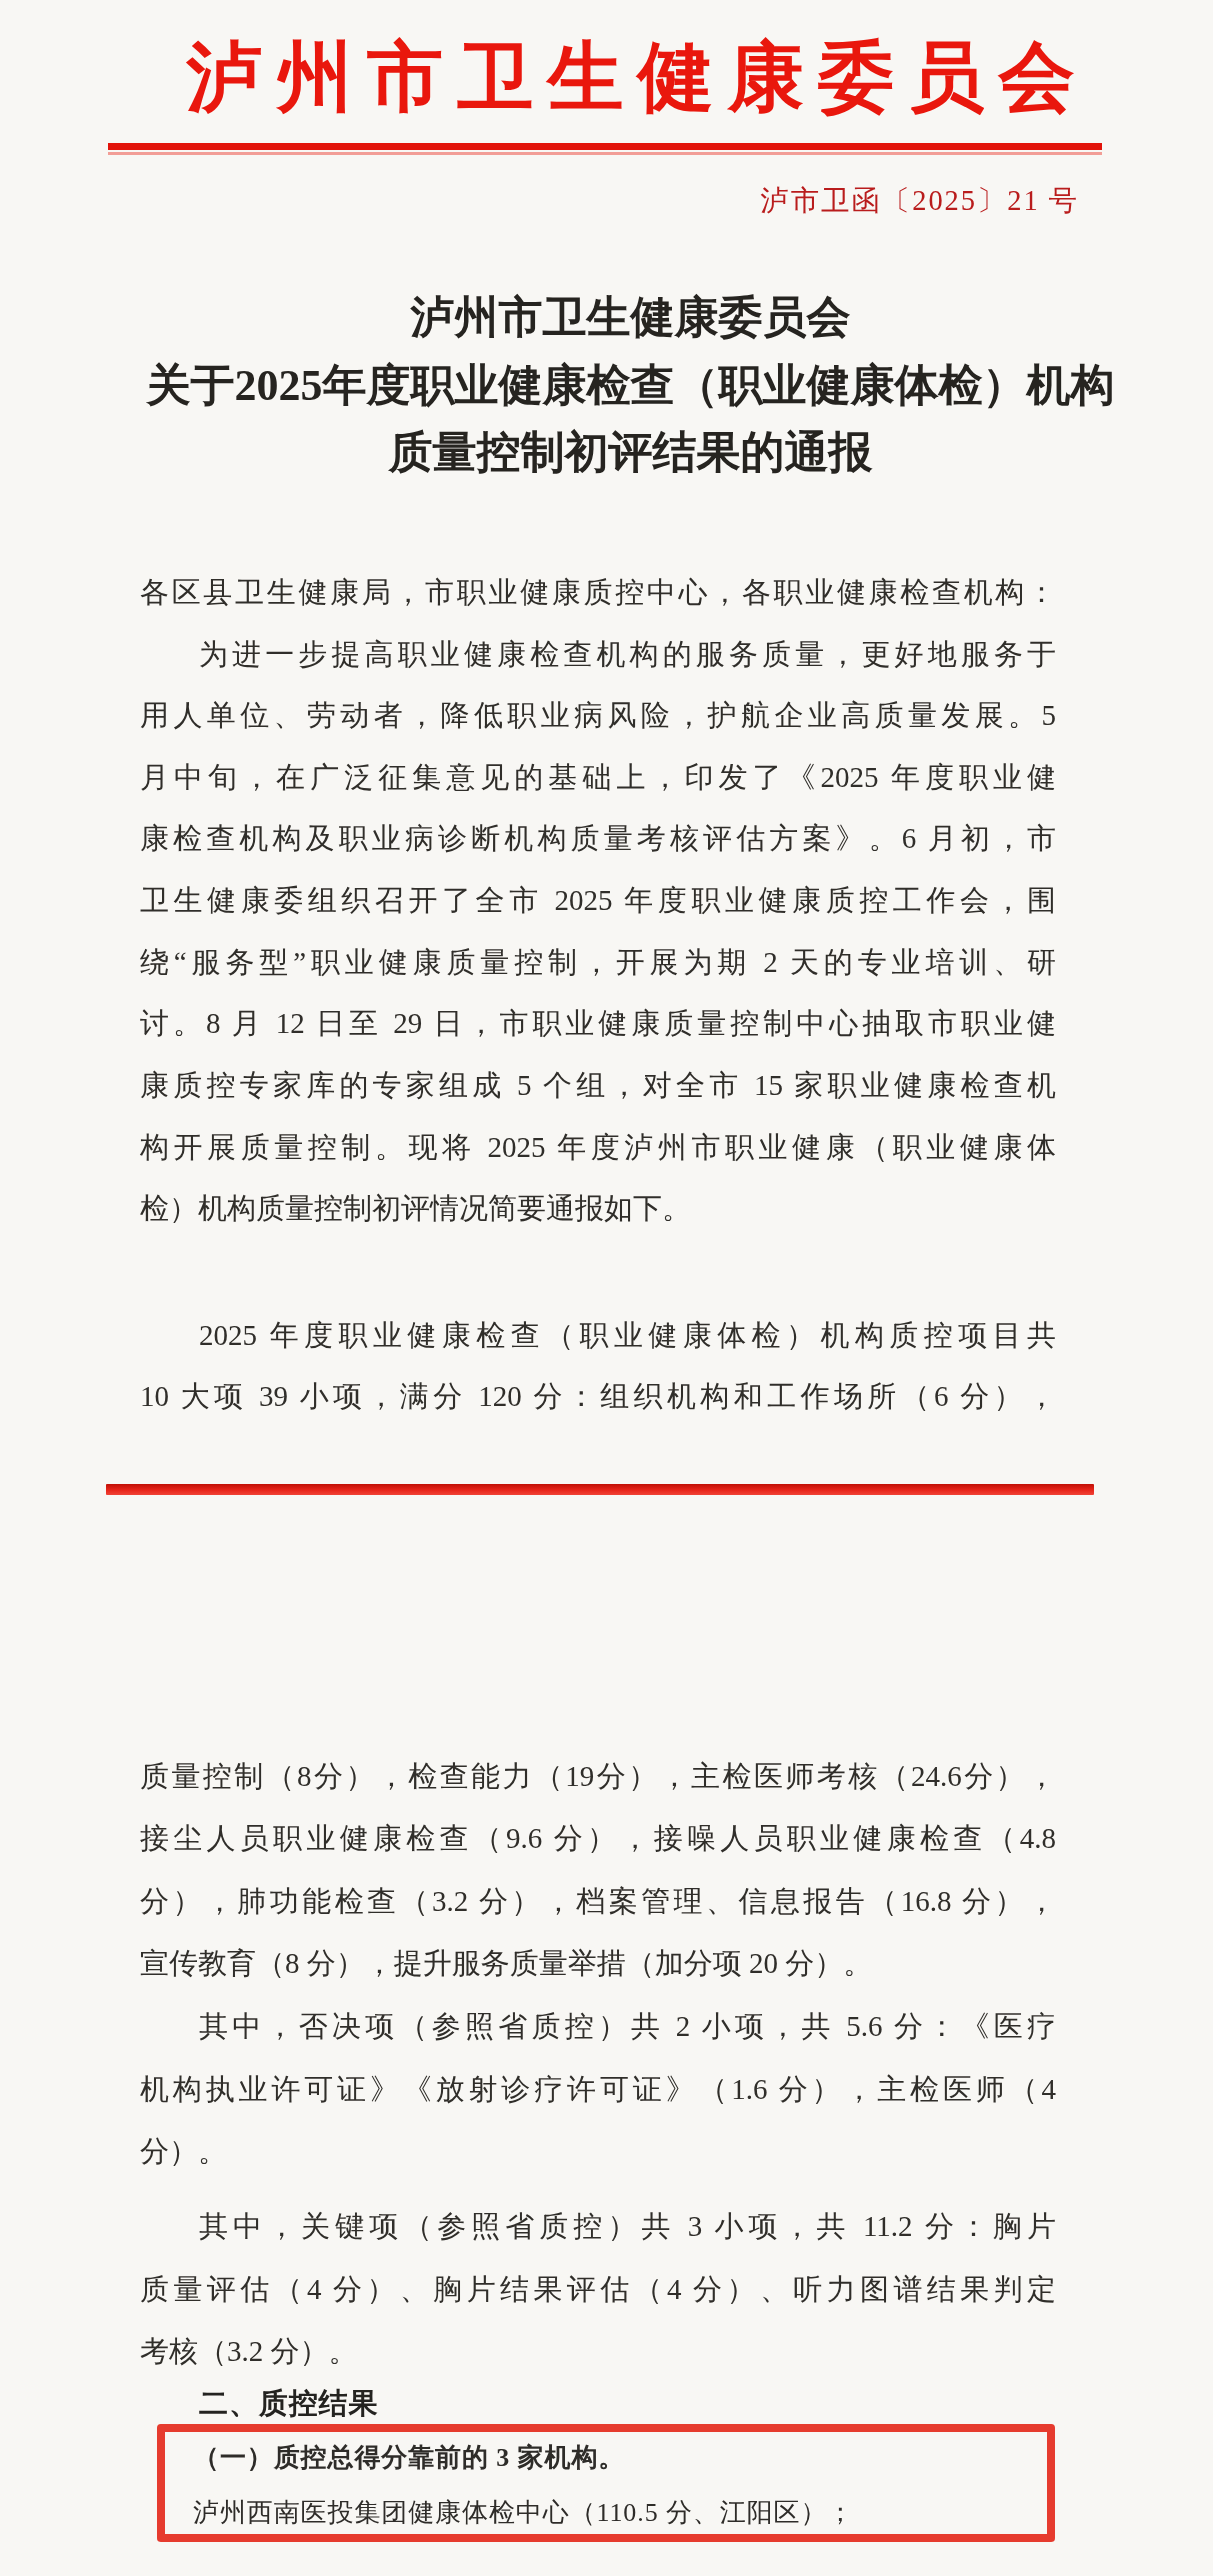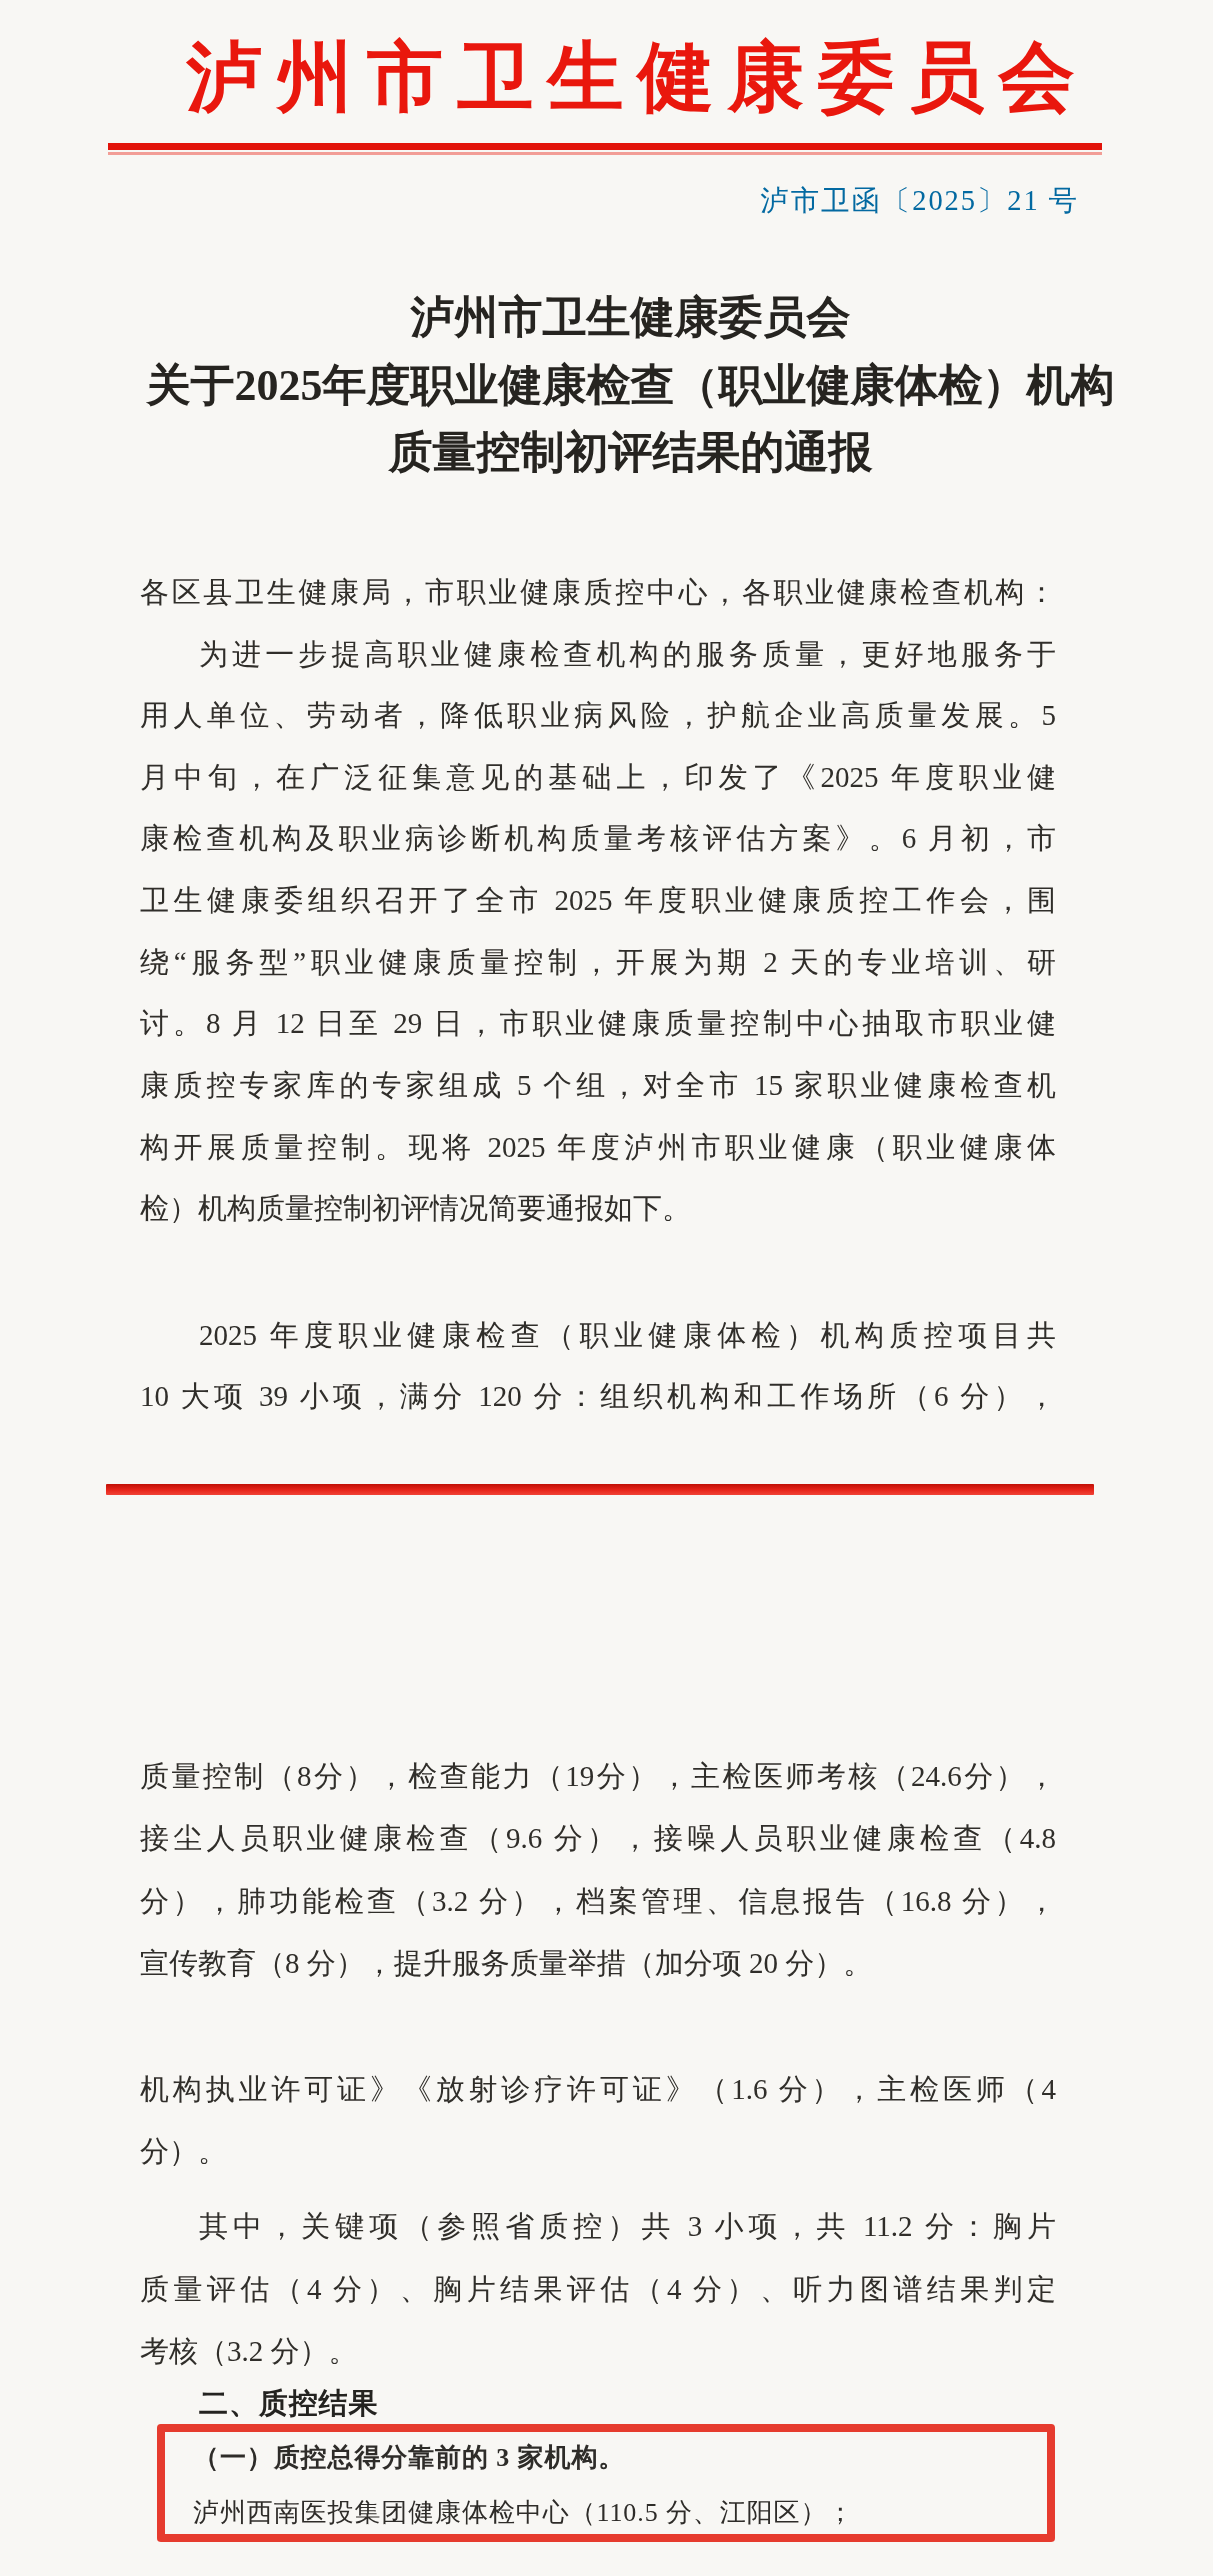--- a/index.html
+++ b/index.html
@@ -19,21 +19,21 @@
     text-align:center;
     font-size:76px;font-weight:bold;
     color:#e9170d;
     letter-spacing:14.2px;padding-left:14.2px;box-sizing:border-box;
     white-space:nowrap;line-height:1.15;
   }
   .rule-main{position:absolute;left:108px;top:143px;width:994px;height:6.6px;background:#e2130a;}
   .rule-sub{position:absolute;left:108px;top:152px;width:994px;height:2.8px;background:#f29d96;}
   .doc-number{
     position:absolute;top:182px;left:0;width:1079px;
-    text-align:right;font-size:28.5px;color:#0369a1;letter-spacing:1.9px;white-space:nowrap;
+    text-align:right;font-size:28.5px;color:#b91c1c;letter-spacing:1.9px;white-space:nowrap;
   }
   .title-line{
     position:absolute;left:0;width:100%;
     text-align:center;font-size:44px;font-weight:bold;color:#262420;
     line-height:55px;white-space:nowrap;
   }
   .t1{top:290px;} .t2{top:358px;} .t3{top:425px;}
   
   .bl{
     position:absolute;left:140px;width:916px;
@@ -94,20 +94,21 @@
 
   <div class="bl just ind" style="top:1316px">2025 年度职业健康检查（职业健康体检）机构质控项目共</div>
   <div class="bl just" style="top:1377px">10 大项 39 小项，满分 120 分：组织机构和工作场所（6 分），</div>
 
   <div class="page-sep"></div>
 
   <div class="bl just" style="top:1757px">质量控制（8分），检查能力（19分），主检医师考核（24.6分），</div>
   <div class="bl just" style="top:1819px">接尘人员职业健康检查（9.6 分），接噪人员职业健康检查（4.8</div>
   <div class="bl just" style="top:1882px">分），肺功能检查（3.2 分），档案管理、信息报告（16.8 分），</div>
   <div class="bl" style="top:1944px">宣传教育（8 分），提升服务质量举措（加分项 20 分）。</div>
+  <div class="bl just ind" style="top:2007px">其中，否决项（参照省质控）共 2 小项，共 5.6 分：《医疗</div>
   <div class="bl just" style="top:2070px">机构执业许可证》《放射诊疗许可证》（1.6 分），主检医师（4</div>
   <div class="bl" style="top:2132px">分）。</div>
   <div class="bl just ind" style="top:2207px">其中，关键项（参照省质控）共 3 小项，共 11.2 分：胸片</div>
   <div class="bl just" style="top:2270px">质量评估（4 分）、胸片结果评估（4 分）、听力图谱结果判定</div>
   <div class="bl" style="top:2332px">考核（3.2 分）。</div>
 
   <div class="bl hd ind" style="top:2384px">二、质控结果</div>
 
   <div class="hl-box"></div>
   <div class="hl-line hl1">（一）质控总得分靠前的 3 家机构。</div>

